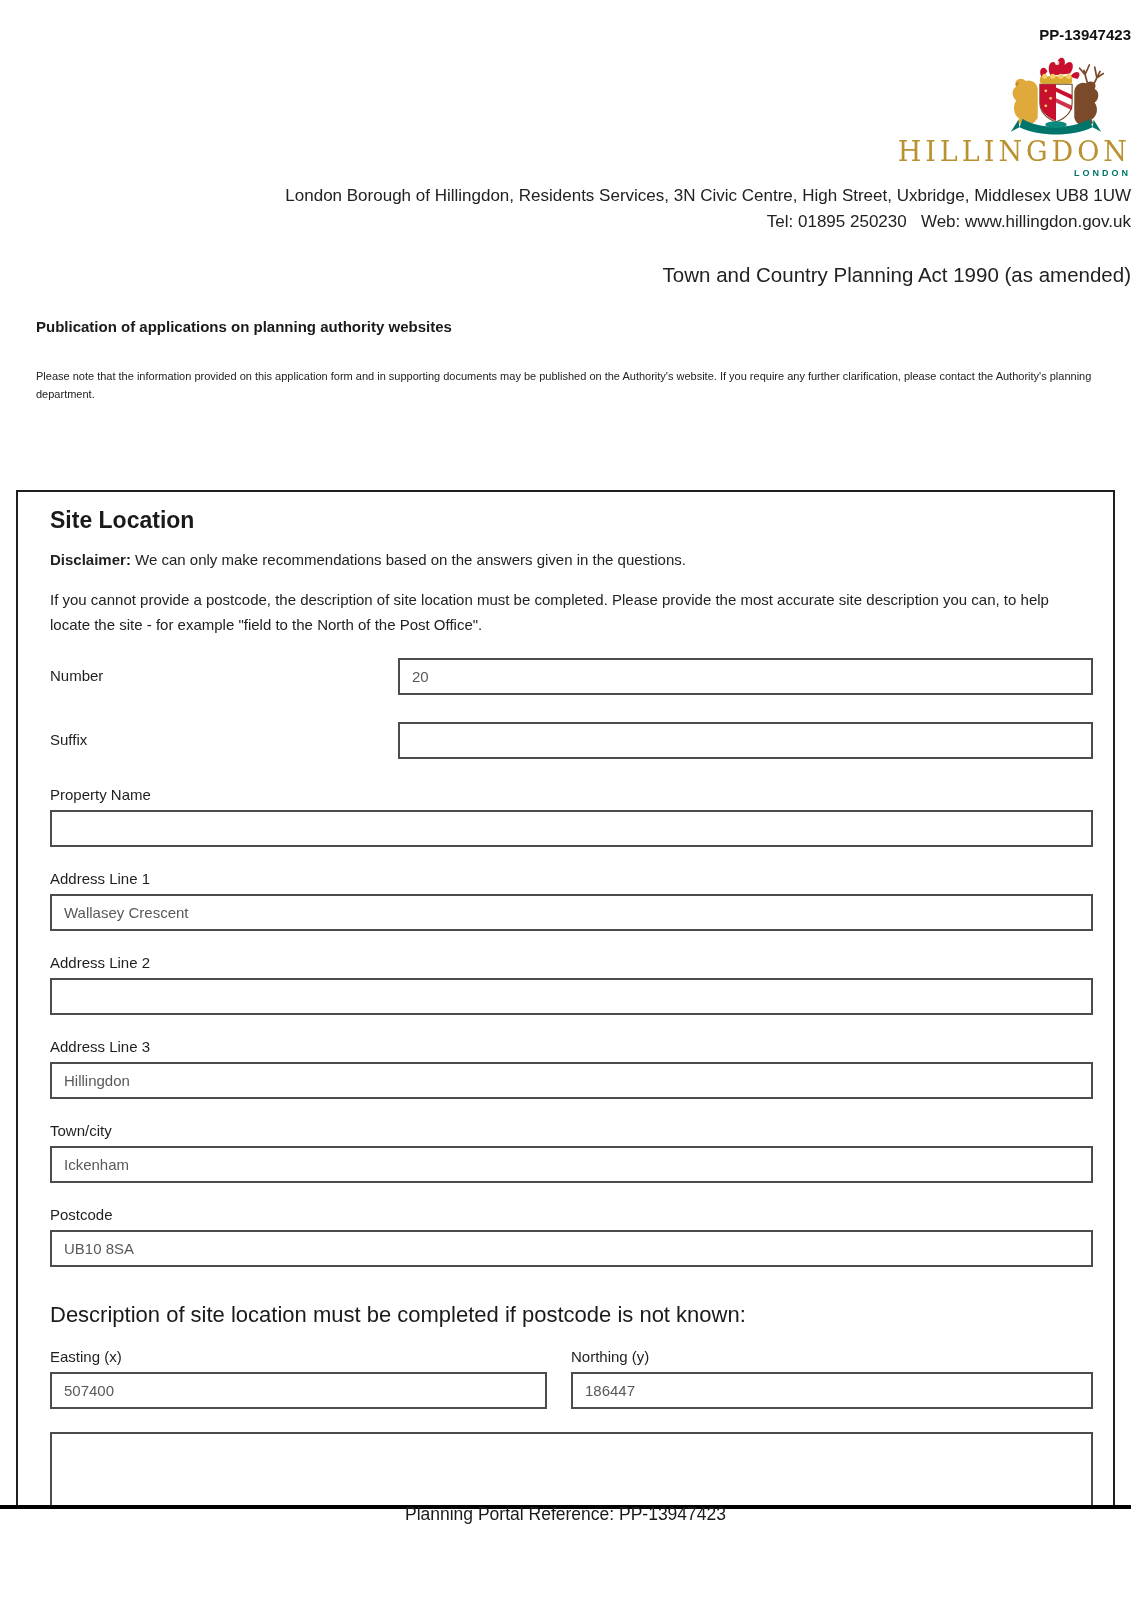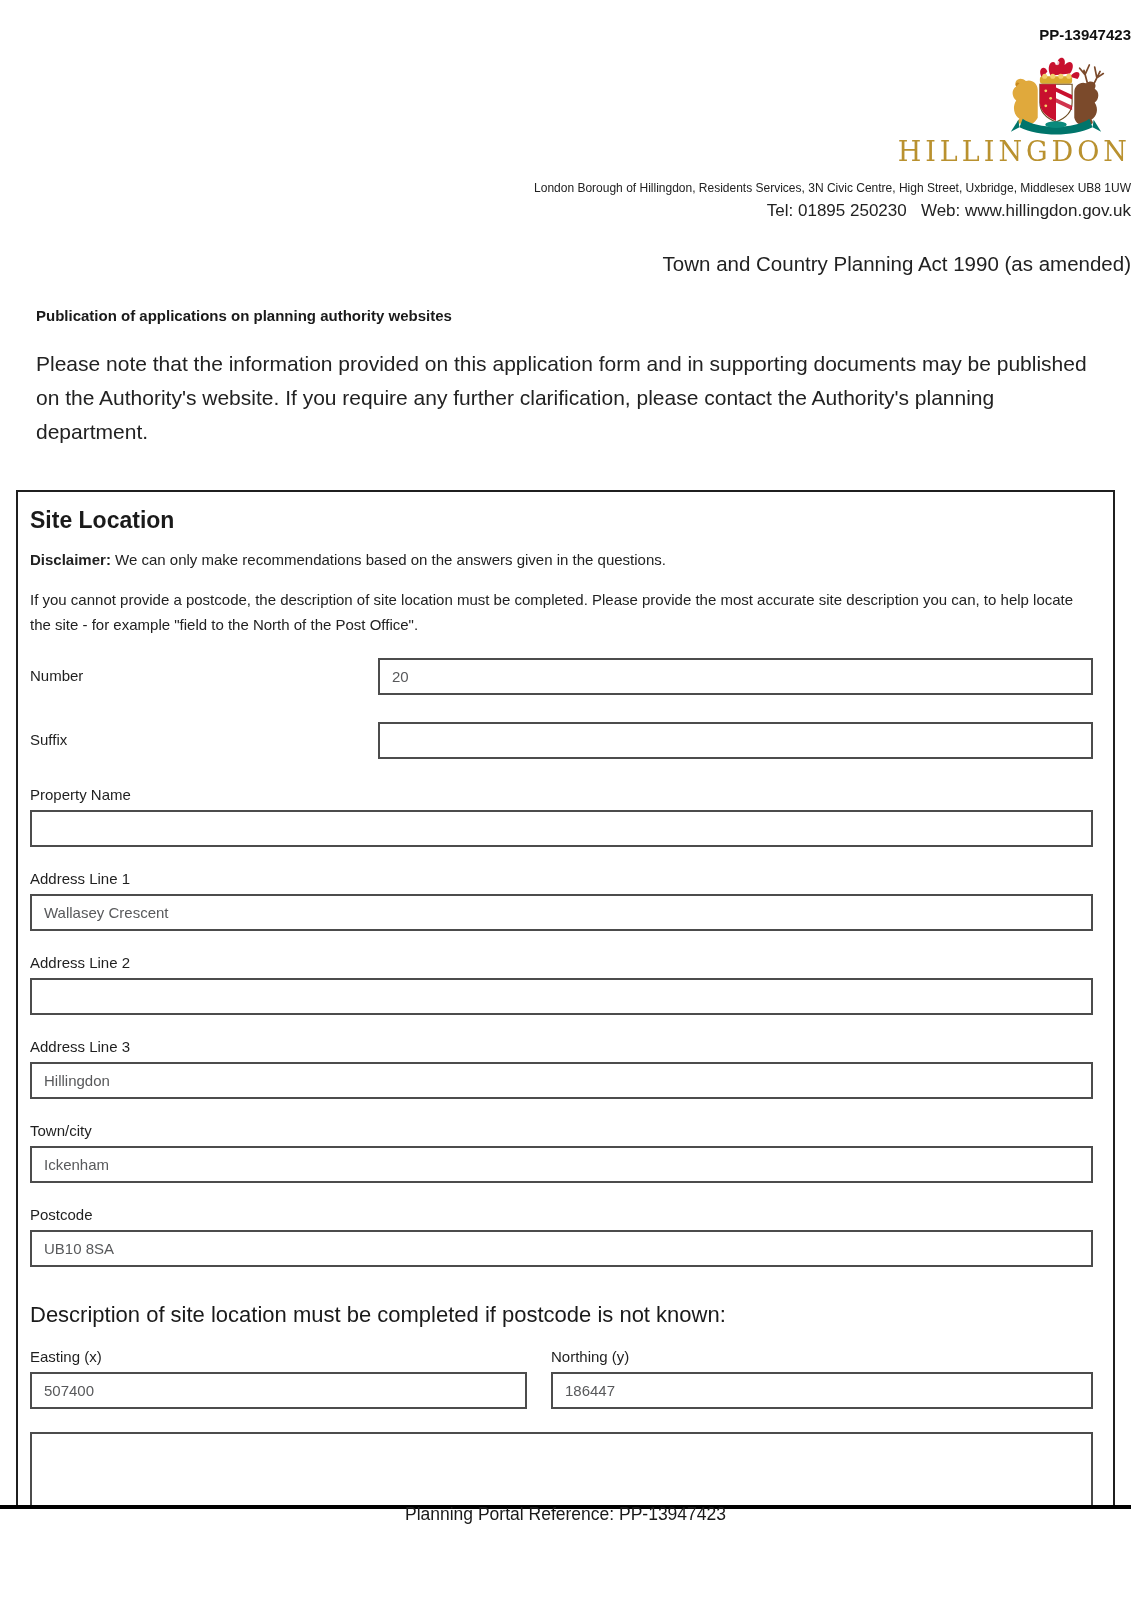--- a/index.html
+++ b/index.html
@@ -12,33 +12,33 @@
   .header { text-align:right; padding-top:26px; }
   .ref { font-size:15px; font-weight:bold; color:#111; }
   .crest-wrap { margin-top:8px; line-height:0; }
   .wordmark {
     font-family:"DejaVu Serif", serif; font-size:27px; letter-spacing:4px;
     color:#B9912F; line-height:1.05; margin-top:1px;
   }
   .wordmark-sub {
     font-size:9px; font-weight:bold; letter-spacing:3px; color:#00756B; margin-top:2px;
   }
-  .addr-line { font-size:12px; color:#222; margin-top:15px;padding-left:25px; }
+  .addr-line { font-size:17px; color:#222; margin-top:8px;padding-left:25px; }
   .contact-line { font-size:17px; color:#222; margin-top:6px; white-space:pre-wrap; }
   .form-title { font-size:20.5px; font-weight:normal; color:#222; margin-top:17px; }
   .act-title  { font-size:20.5px; font-weight:normal; color:#222; margin-top:31px; }
   
   .pub { margin:31px 36px 0 36px; text-align:left; }
   .pub-h { font-size:15px; font-weight:bold; color:#1a1a1a; }
-  .pub-p { font-size:21px; line-height:1.62; color:#222; margin-top:23px; }
+  .pub-p { font-size:11px; line-height:1.62; color:#222; margin-top:33px; }
   
   .main-box {
     position:absolute; left:16px; top:490px; width:1099px; height:1016px;
     border:2px solid #1f1f1f; border-bottom:none;
-    padding:15px 20px 0 12px; overflow:hidden;
+    padding:15px 20px 0 32px; overflow:hidden;
   }
   .section-h { font-size:23px; font-weight:bold; color:#1a1a1a; margin-bottom:17px; }
   .disclaimer { font-size:15px; color:#222; margin-bottom:19px; }
   .disclaimer b { font-weight:bold; }
   .instructions { font-size:15px; line-height:1.67; color:#222; margin-bottom:21px; }
   .txt {
     display:block; width:100%; height:37px; border:2px solid #4c4c4c; background:#fff;
     font-family:"Liberation Sans", sans-serif; font-size:15px; color:#58595b;
     padding:0 12px; outline:none;
   }
@@ -99,20 +99,21 @@
         <path d="M94 29 L91 18 M92 22 L87 16 M92 22 L96 13 M100 31 L106 19 M103 25 L109 21 M103 25 L101 15" stroke="#7B4A2B" stroke-width="1.6" fill="none" stroke-linecap="round"></path>
 
         <path d="M34 63 C48 73 82 73 96 63 L99 71 C80 80 50 80 31 71 Z" fill="#00756B"></path>
         <path d="M31 71 L23 75 L30 64 Z" fill="#00756B"></path>
         <path d="M99 71 L107 75 L100 64 Z" fill="#00756B"></path>
         <ellipse cx="65" cy="68.5" rx="10" ry="3.2" fill="#0A8A7C"></ellipse>
       </svg>
     </div>
 
     <div class="wordmark">HILLINGDON</div>
+    <div class="wordmark-sub">LONDON</div>
 
     <div class="addr-line">London Borough of Hillingdon, Residents Services, 3N Civic Centre, High Street, Uxbridge, Middlesex UB8 1UW</div>
     <div class="contact-line">Tel: 01895 250230   Web: www.hillingdon.gov.uk</div>
 
     <div class="act-title">Town and Country Planning Act 1990 (as amended)</div>
   </div>
 
   <div class="pub">
     <div class="pub-h">Publication of applications on planning authority websites</div>
     <p class="pub-p">Please note that the information provided on this application form and in supporting documents may be published on the Authority's website. If you require any further clarification, please contact the Authority's planning department.</p>

